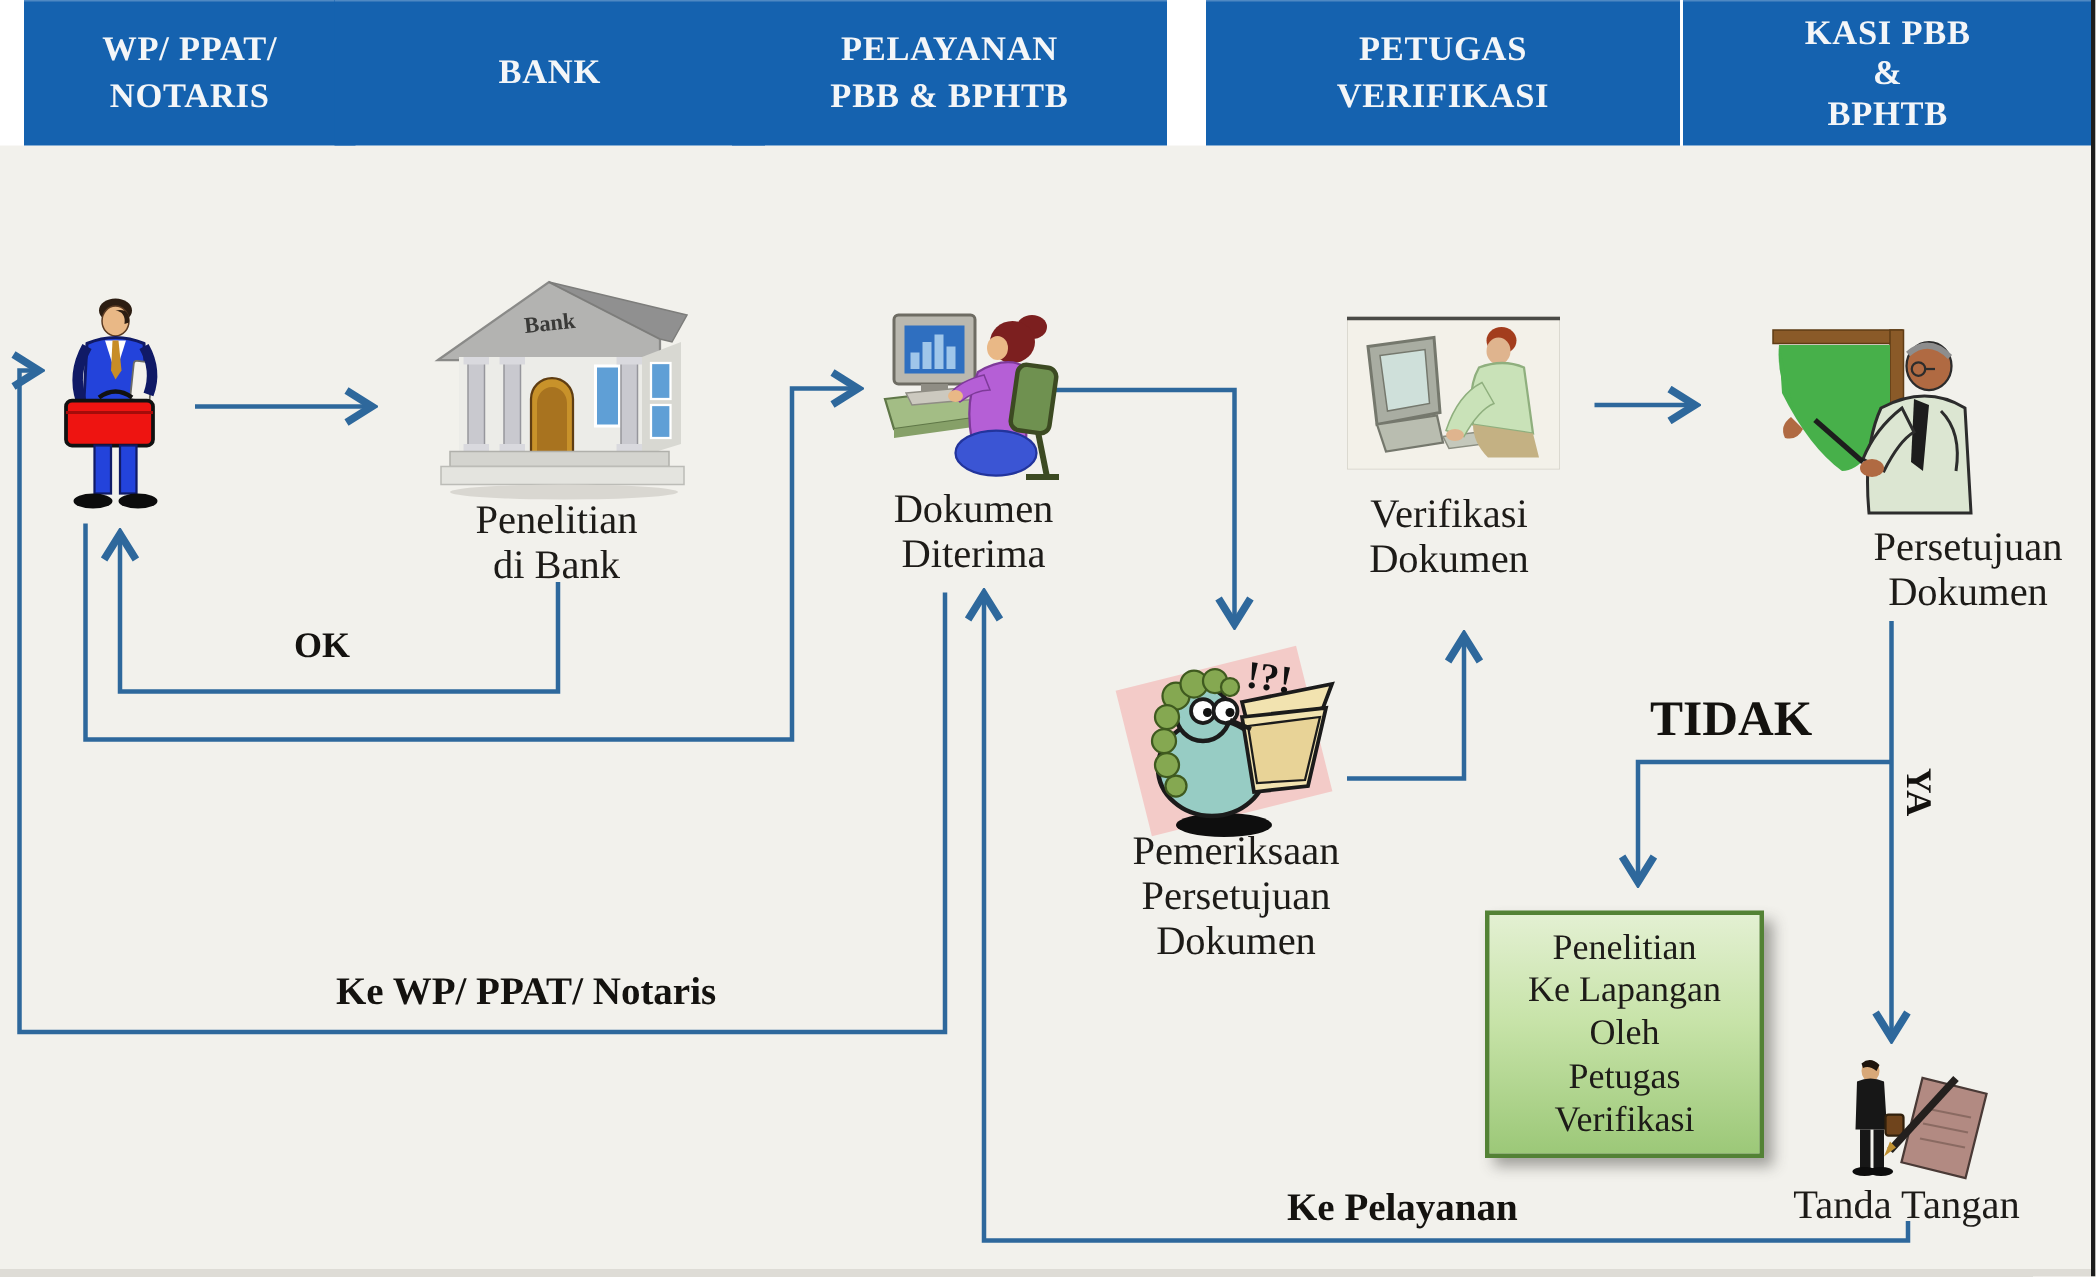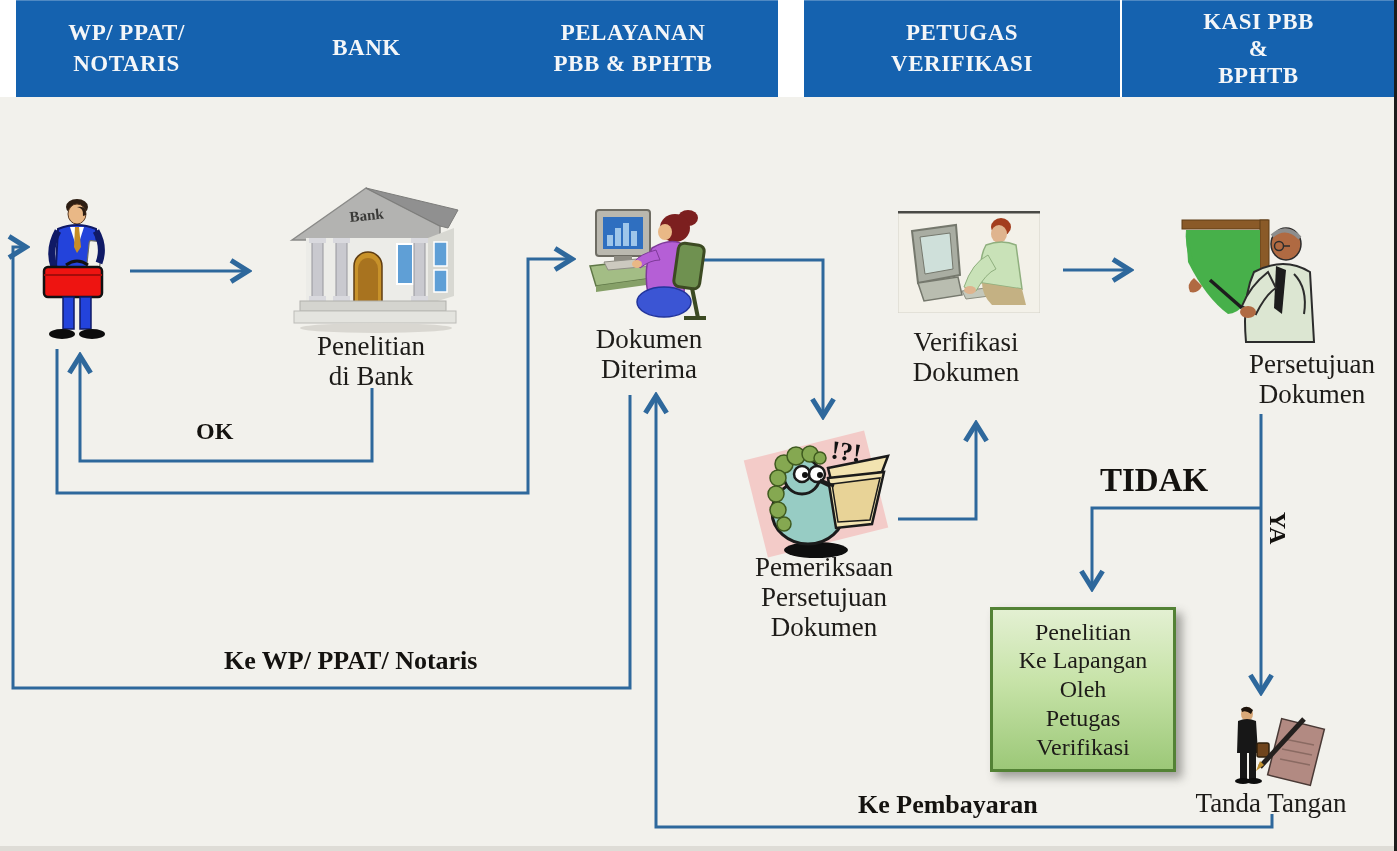--- a/index.html
+++ b/index.html
@@ -247,18 +247,18 @@
 <div class="abs caption" style="left:1191px;top:788px;width:160px">Tanda Tangan</div>
 
 <div class="abs green-box">Penelitian
 Ke Lapangan
 Oleh
 Petugas
 Verifikasi</div>
 
 <div class="abs edge-label ok" style="left:196px;top:418px">OK</div>
 <div class="abs edge-label" style="left:224px;top:646px">Ke WP/ PPAT/ Notaris</div>
-<div class="abs edge-label" style="left:858px;top:790px">Ke Pembayaran</div>
+<div class="abs edge-label" style="left:858px;top:790px">Ke Pelayanan</div>
 <div class="abs edge-label" style="left:1100px;top:462px;font-size:33px">TIDAK</div>
 <div class="abs edge-label ya" style="left:1257px;top:514px">YA</div>
 
 <div class="abs bottom-strip"></div>
 <div class="abs right-sliver"></div>
 
 </body></html>

